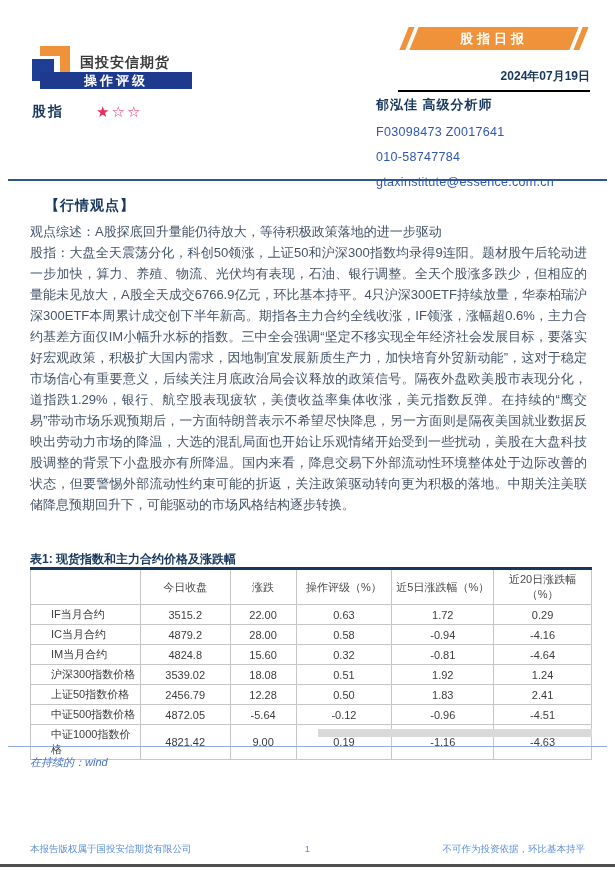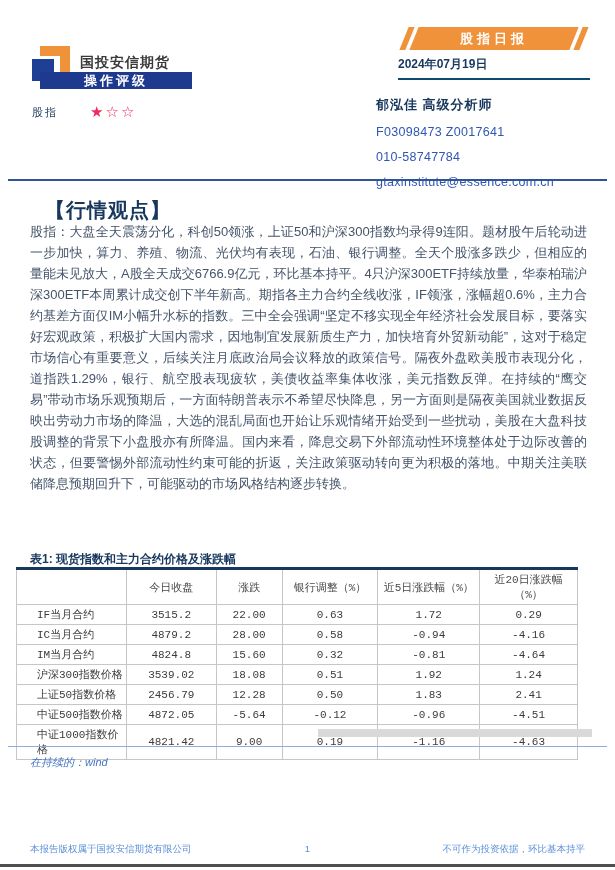--- a/index.html
+++ b/index.html
@@ -14,49 +14,49 @@
   .logo-orange-right { position:absolute; left:28px; top:0; width:10px; height:28px; background:#f0923a; }
   .logo-blue { position:absolute; left:0; top:13px; width:22px; height:22px; background:#1e3f94; }
   .logo-text { margin-left:8px; margin-top:8px; }
   .logo-name { font-size:14px; font-weight:bold; color:#3a3a3a; letter-spacing:1px; }
   .logo-sub { font-size:6px; color:#666; letter-spacing:.5px; margin-top:2px; }
 
   .rating-banner { position:absolute; left:40px; top:72px; width:152px; height:17px;
     background:#1e3a8f; color:#fff; font-size:13px; font-weight:bold;
     display:flex; align-items:center; justify-content:center; letter-spacing:3px; }
   .rating-row { position:absolute; left:32px; top:103px; width:200px; display:flex; align-items:center; }
-  .rating-label { font-size:11px; font-weight:normal; color:#17375d; letter-spacing:2px; }
+  .rating-label { font-size:14px; font-weight:bold; color:#17375d; letter-spacing:2px; }
   .rating-stars { margin-left:32px; font-size:15px; color:#ee2d5d; letter-spacing:2px; }
 
   .badge-wrap { position:absolute; left:398px; top:27px; width:192px; height:40px; }
   .badge-band { position:absolute; left:16px; right:16px; top:0; height:23px; background:#f0923a; transform:skewX(-22deg); }
   .badge-sliver-l { position:absolute; left:6px; top:0; width:6px; height:23px; background:#f0923a; transform:skewX(-22deg); }
   .badge-sliver-r { position:absolute; right:6px; top:0; width:6px; height:23px; background:#f0923a; transform:skewX(-22deg); }
   .badge-text { position:absolute; left:0; right:0; top:0; height:23px; display:flex; align-items:center; justify-content:center;
     color:#fff; font-size:13px; font-weight:bold; letter-spacing:4px; }
 
-  .date-line { position:absolute; left:398px; top:56px; width:192px; text-align:left;
-    font-size:12px; font-weight:bold; color:#17375d; padding-bottom:5px; border-bottom:2px solid #0c4a6e; }
+  .date-line { position:absolute; left:398px; top:68px; width:192px; text-align:right;
+    font-size:12px; font-weight:bold; color:#17375d; padding-bottom:5px; border-bottom:2px solid #000000; }
 
   .contact { position:absolute; left:376px; top:96px; width:210px; }
   .analyst { font-size:13px; font-weight:bold; color:#17375d; letter-spacing:1px; }
   .contact-line { font-size:12.5px; color:#3056b4; margin-top:11px; letter-spacing:.3px; }
 
   .header-sep { position:absolute; left:8px; right:8px; top:179px; height:2px; background:#2f5496; }
 
   
-  .section-title { position:absolute; left:45px; top:197px; font-size:20px; font-weight:bold; color:#17375d; letter-spacing:1px; }
+  .section-title { position:absolute; left:45px; top:197px; font-size:14px; font-weight:bold; color:#17375d; letter-spacing:1px; }
   .para-block { position:absolute; left:30px; top:221px; width:557px; font-size:13px; line-height:21px; color:#44546a; }
   .para-summary { text-align:left; }
   .para-body { text-align:justify; }
 
   
   .table-title { position:absolute; left:30px; top:551px; font-size:12px; font-weight:bold; color:#17375d; }
-  .spot-table { position:absolute; left:16px; top:567px; width:562px; border-collapse:collapse;
-    border-top:3px solid #17375d; font-size:11px; color:#3b3b3b;font-family:Liberation Mono, monospace; }
+  .spot-table { position:absolute; left:30px; top:567px; width:562px; border-collapse:collapse;
+    border-top:3px solid #17375d; font-size:11px; color:#3b3b3b; }
   .spot-table th, .spot-table td { border:1px solid #c6c6c6; text-align:center; padding:2px 3px; height:17px; font-weight:normal; }
   .spot-table th { height:20px; color:#4a4a4a; }
   .spot-table td.rowlabel { text-align:left; padding-left:20px; }
   .spot-table col.c0 { width:110px; } .spot-table col.c1 { width:90px; }
   .spot-table col.c2 { width:66px; } .spot-table col.c3 { width:96px; }
   .spot-table col.c4 { width:102px; } .spot-table col.c5 { width:98px; }
 
   .scrollbar-bar { position:absolute; left:318px; top:729px; width:274px; height:8px; background:#d9d9d9; }
   .thin-blue-line { position:absolute; left:8px; right:8px; top:746px; height:1px; background:#8faadc; }
   .source-note { position:absolute; left:30px; top:755px; font-size:11px; font-style:italic; color:#4472c4; }
@@ -105,39 +105,40 @@
     <div class="analyst">郁泓佳 高级分析师</div>
     <div class="contact-line">F03098473 Z0017641</div>
     <div class="contact-line">010-58747784</div>
     <div class="contact-line">gtaxinstitute@essence.com.cn</div>
   </div>
 
   <div class="header-sep"></div>
 
   <div class="section-title">【行情观点】</div>
   <div class="para-block">
+    <div class="para-summary">观点综述：A股探底回升量能仍待放大，等待积极政策落地的进一步驱动</div>
     <div class="para-body">股指：大盘全天震荡分化，科创50领涨，上证50和沪深300指数均录得9连阳。题材股午后轮动进一步加快，算力、养殖、物流、光伏均有表现，石油、银行调整。全天个股涨多跌少，但相应的量能未见放大，A股全天成交6766.9亿元，环比基本持平。4只沪深300ETF持续放量，华泰柏瑞沪深300ETF本周累计成交创下半年新高。期指各主力合约全线收涨，IF领涨，涨幅超0.6%，主力合约基差方面仅IM小幅升水标的指数。三中全会强调“坚定不移实现全年经济社会发展目标，要落实好宏观政策，积极扩大国内需求，因地制宜发展新质生产力，加快培育外贸新动能”，这对于稳定市场信心有重要意义，后续关注月底政治局会议释放的政策信号。隔夜外盘欧美股市表现分化，道指跌1.29%，银行、航空股表现疲软，美债收益率集体收涨，美元指数反弹。在持续的“鹰交易”带动市场乐观预期后，一方面特朗普表示不希望尽快降息，另一方面则是隔夜美国就业数据反映出劳动力市场的降温，大选的混乱局面也开始让乐观情绪开始受到一些扰动，美股在大盘科技股调整的背景下小盘股亦有所降温。国内来看，降息交易下外部流动性环境整体处于边际改善的状态，但要警惕外部流动性约束可能的折返，关注政策驱动转向更为积极的落地。中期关注美联储降息预期回升下，可能驱动的市场风格结构逐步转换。</div>
   </div>
 
   <div class="table-title">表1: 现货指数和主力合约价格及涨跌幅</div>
   <table class="spot-table">
     <colgroup>
       <col class="c0">
         <col class="c1">
         <col class="c2">
         <col class="c3">
         <col class="c4">
         <col class="c5">
     </colgroup>
     <thead>
         <tr id="table-head-row">
           <th></th>
           <th>今日收盘</th>
           <th>涨跌</th>
-          <th>银行调整（%）</th>
+          <th>操作评级（%）</th>
           <th>近5日涨跌幅（%）</th>
           <th>近20日涨跌幅（%）</th>
         </tr>
       </thead>
     <tbody id="table-body">
         <tr>
           <td class="rowlabel">IF当月合约</td>
           <td>3515.2</td>
           <td>22.00</td>
           <td>0.63</td>

